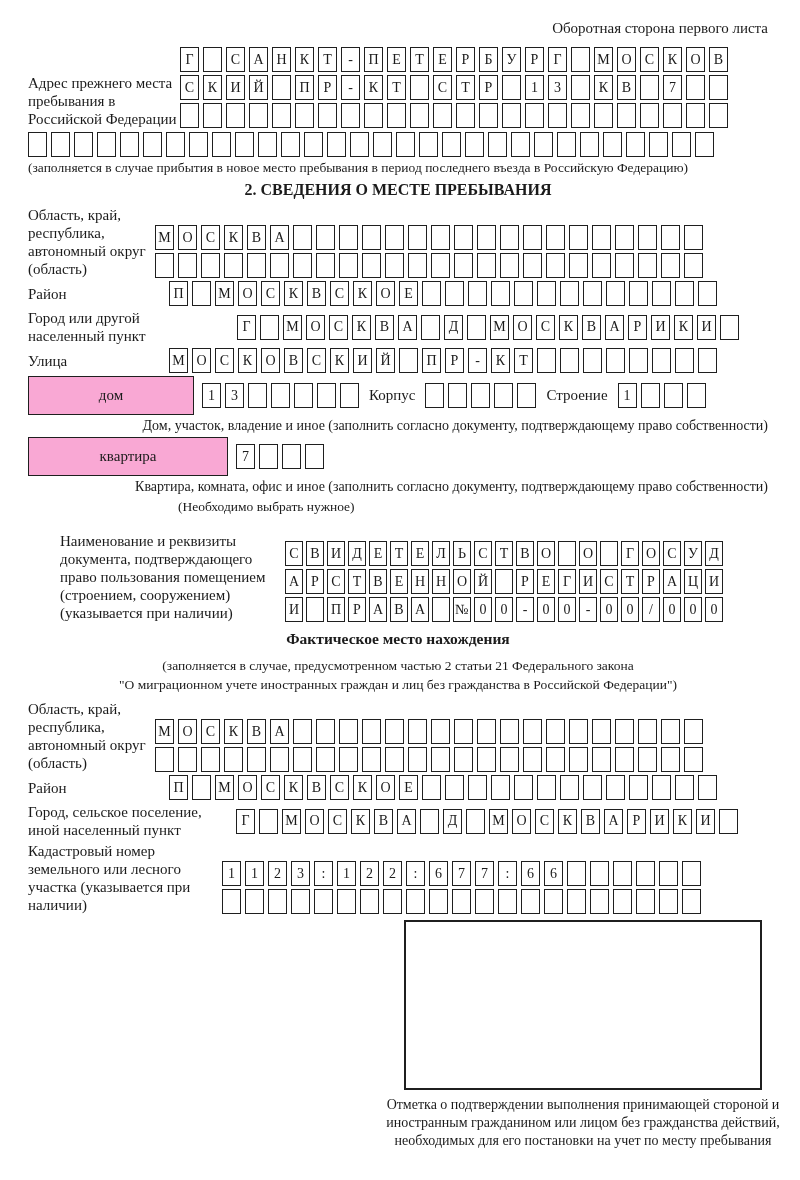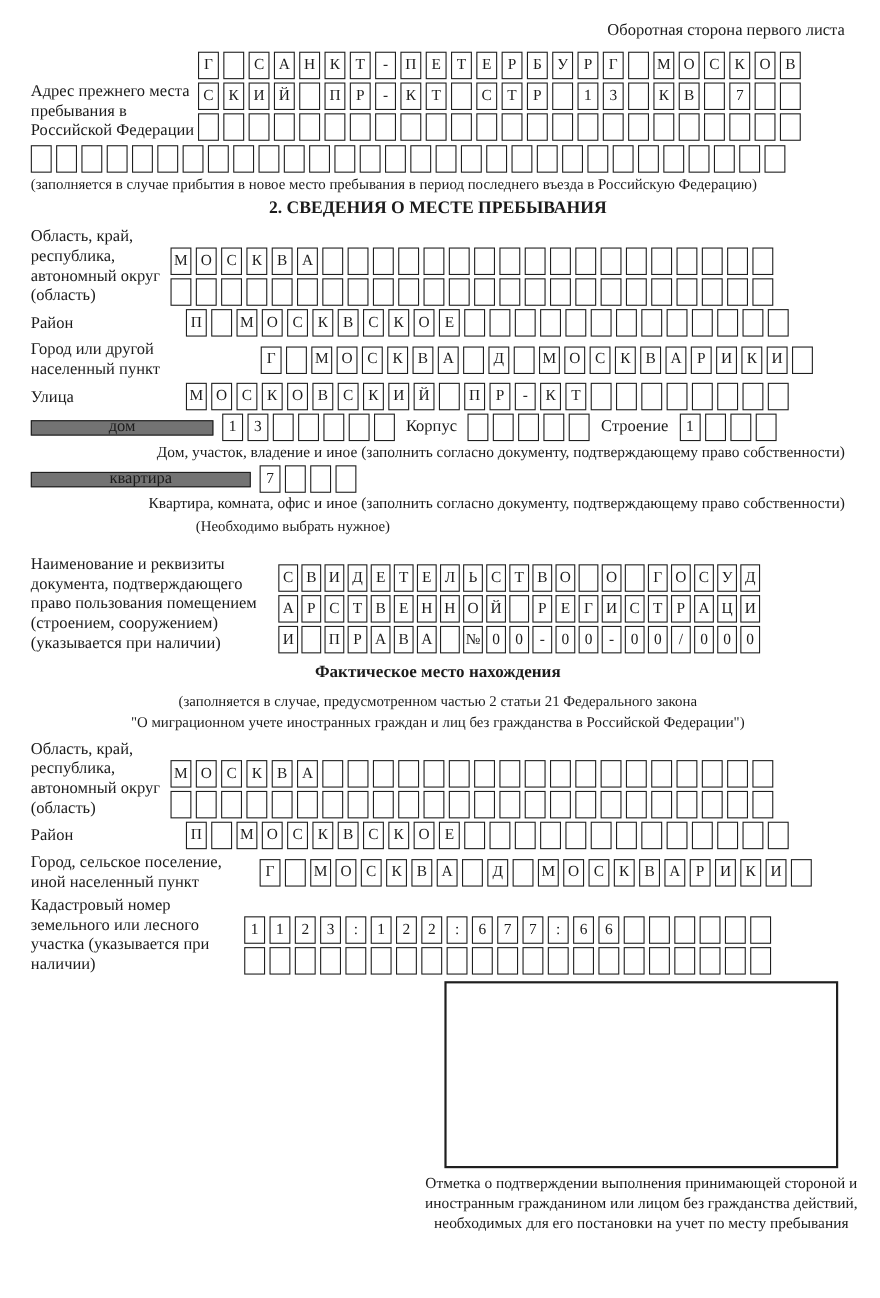--- a/index.html
+++ b/index.html
@@ -17,28 +17,28 @@
   }
   .cells.narrow .cell{width:18px;}
   .cells.narrow{gap:3px;}
   .stack{display:flex;flex-direction:column;gap:3px;}
   .frow{display:flex;align-items:flex-end;margin-bottom:3px;}
   .frow.center{align-items:center;gap:14px;}
   .flabel{font-size:15px;line-height:18px;flex:0 0 auto;}
   .w150{width:152px;}
   .w127{width:127px;}
   .w194{width:194px;}
-  .w225{width:225px;}
+  .w225{width:225px;margin-left:32px;}
   .note-c{font-size:13.5px;text-align:left;margin:2px 0 2px 0;line-height:18px;}
   .note-l{font-size:14px;text-align:right;margin:1px 0 3px 10px;line-height:17px;}
   .sec-title{font-size:16px;font-weight:bold;text-align:center;margin:4px 0 7px 0;}
   .row4{margin:4px 0 0 0;}
   .wide-rect{
-    box-sizing:border-box;border:1.8px solid #1f1f1f;height:14px;display:flex;
-    align-items:center;justify-content:center;font-size:15px;flex:0 0 auto;background:#737373;
+    box-sizing:border-box;border:1.8px solid #1f1f1f;height:39px;display:flex;
+    align-items:center;justify-content:center;font-size:15px;flex:0 0 auto;background:#f9a8d4;
   }
   .dom-row,.kv-row{display:flex;align-items:center;margin-bottom:2px;}
   .inline-lab{font-size:15px;margin:0 10px;flex:0 0 auto;}
   .stay-row{display:flex;align-items:center;margin:3px 0 2px 0;font-size:15px;}
   .stay-row .opt-label{margin:0 14px 0 10px;}
   .stay-row .cb .cell{width:21px;height:26px;font-size:15px;}
   .necessary{font-size:13.5px;text-align:left;width:330px;margin-left:150px;line-height:18px;margin-bottom:16px;}
   .fact-title{font-size:15.5px;font-weight:bold;text-align:center;margin:8px 0 8px 0;}
   .fact-note{font-size:13.5px;text-align:center;line-height:19px;margin:0 0 6px 0;}
   .stamp-wrap{margin-left:332px;width:446px;text-align:center;margin-top:6px;}

